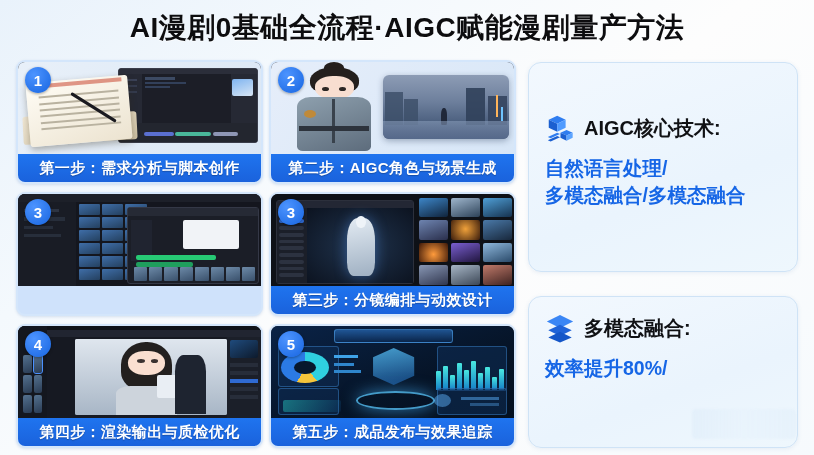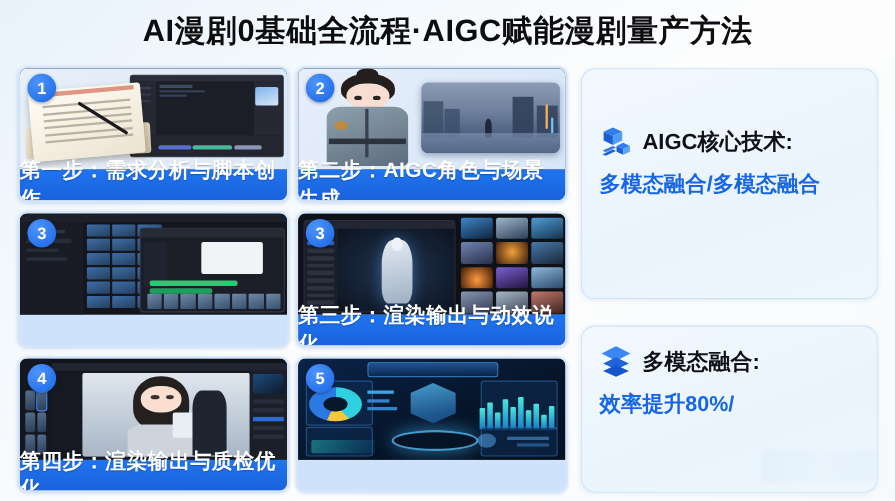--- a/index.html
+++ b/index.html
@@ -31,21 +31,21 @@
   .card-media{position:absolute;left:0;top:0;right:0;bottom:28px;overflow:hidden;background:#17181f;}
   .badge{
     position:absolute;left:7px;top:5px;width:26px;height:26px;border-radius:50%;
     background:radial-gradient(circle at 35% 30%,#4d94ff,#1765e0);
     color:#fff;font-size:15px;font-weight:bold;display:flex;align-items:center;justify-content:center;
     z-index:9;box-shadow:0 1px 3px rgba(0,0,0,.35);
   }
   .card-label{
     position:absolute;left:0;right:0;bottom:0;height:28px;
     background:linear-gradient(180deg,#1f74ef,#1a62dc);
-    color:#fff;font-size:19px;font-weight:bold;
+    color:#fff;font-size:15px;font-weight:bold;
     display:flex;align-items:center;justify-content:center;letter-spacing:.4px;
     text-shadow:0 1px 1px rgba(0,0,0,.25);
   }
 
   
   .panel{
     position:absolute;left:528px;width:270px;border-radius:13px;
     background:linear-gradient(160deg,#f2f8fe 0%,#eaf4fd 60%,#eef7fd 100%);
     border:1.5px solid #cfe3f6;box-shadow:0 1px 4px rgba(60,110,170,.10);
     box-sizing:border-box;padding:14px 16px;
@@ -330,21 +330,21 @@
           <div class="c4cell" style="background:linear-gradient(160deg,#4a79a8,#18283c)"></div>
           <div class="c4cell" style="background:radial-gradient(circle at 50% 60%,#ff9b3c,#3b1708)"></div>
           <div class="c4cell" style="background:linear-gradient(160deg,#7a5fd0,#21163f)"></div>
           <div class="c4cell" style="background:linear-gradient(160deg,#8fb8dc,#2a4a6a)"></div>
           <div class="c4cell" style="background:linear-gradient(160deg,#8897b4,#30364e)"></div>
           <div class="c4cell" style="background:linear-gradient(160deg,#a7b6c6,#3c4756)"></div>
           <div class="c4cell" style="background:linear-gradient(160deg,#c07a6a,#3d2220)"></div>
         </div>
       </div>
       <div class="badge">3</div>
-      <div class="card-label">第三步：渲染输出与动效说化</div>
+      <div class="card-label">第三步：分镜编排与动效设计</div>
     </div>
 
     <div class="card">
       <div class="card-media">
         <div class="fill c5bg"></div>
         <div class="c5app">
           <div class="c5top"></div>
           <div class="c5canvas">
             <div class="abs" style="left:0;top:0;right:0;bottom:0;background:linear-gradient(180deg,#dfe6ee,#a8b6c6)"></div>
             <div class="c5girlhair"></div>
@@ -402,39 +402,41 @@
         <div class="c6hex"></div>
         <div class="c6ring"></div>
         <div class="c6card" style="left:3%;bottom:3%;width:24%;height:28%"></div>
         <div class="c6line"></div>
         <div class="c6card" style="right:3%;bottom:3%;width:28%;height:28%"></div>
         <div class="abs" style="right:26%;bottom:12%;width:7%;height:14%;border-radius:50%;background:rgba(90,170,240,.5)"></div>
         <div class="abs" style="right:6%;bottom:20%;width:16%;height:3%;background:rgba(80,160,230,.55)"></div>
         <div class="abs" style="right:6%;bottom:13%;width:12%;height:3%;background:rgba(80,160,230,.4)"></div>
       </div>
       <div class="badge">5</div>
+      <div class="card-label">第五步：成品发布与效果追踪</div>
     </div>
 
   </div>
 
   <div class="panel" id="panel-tech">
     <div class="panel-head">
       <svg class="picon" viewBox="0 0 32 32">
         <path d="M13 3 L22 7.2 L13 11.4 L4 7.2 Z" fill="#2f7df0"></path>
         <path d="M4 7.2 L13 11.4 L13 20 L4 15.8 Z" fill="#1b5fd0"></path>
         <path d="M22 7.2 L22 15.8 L13 20 L13 11.4 Z" fill="#4f9bff"></path>
         <path d="M23 18 L29.5 21 L23 24 L16.5 21 Z" fill="#2f7df0"></path>
         <path d="M16.5 21 L23 24 L23 29.5 L16.5 26.5 Z" fill="#1b5fd0"></path>
         <path d="M29.5 21 L29.5 26.5 L23 29.5 L23 24 Z" fill="#5ca4ff"></path>
         <path d="M3 25.5 L13 21 L16 22.4 L6 27 Z" fill="#2f7df0"></path>
         <path d="M3 29 L13 24.5 L16 25.9 L6 30.5 Z" fill="#1b5fd0"></path>
       </svg>
       <div class="panel-title">AIGC核心技术:</div>
     </div>
     <div class="panel-lines">
+      <div class="panel-line">自然语言处理/</div>
       <div class="panel-line">多模态融合/多模态融合</div>
     </div>
   </div>
 
   <div class="panel" id="panel-adv">
     <div class="panel-head">
       <svg class="picon" viewBox="0 0 32 32">
         <path d="M16 2 L30 9 L16 16 L2 9 Z" fill="#3a86f5"></path>
         <path d="M16 12.5 L28.5 18.5 L16 24.5 L3.5 18.5 Z" fill="#1f63d8"></path>
         <path d="M16 20 L28.5 26 L16 31.5 L3.5 26 Z" fill="#1456c8"></path>

